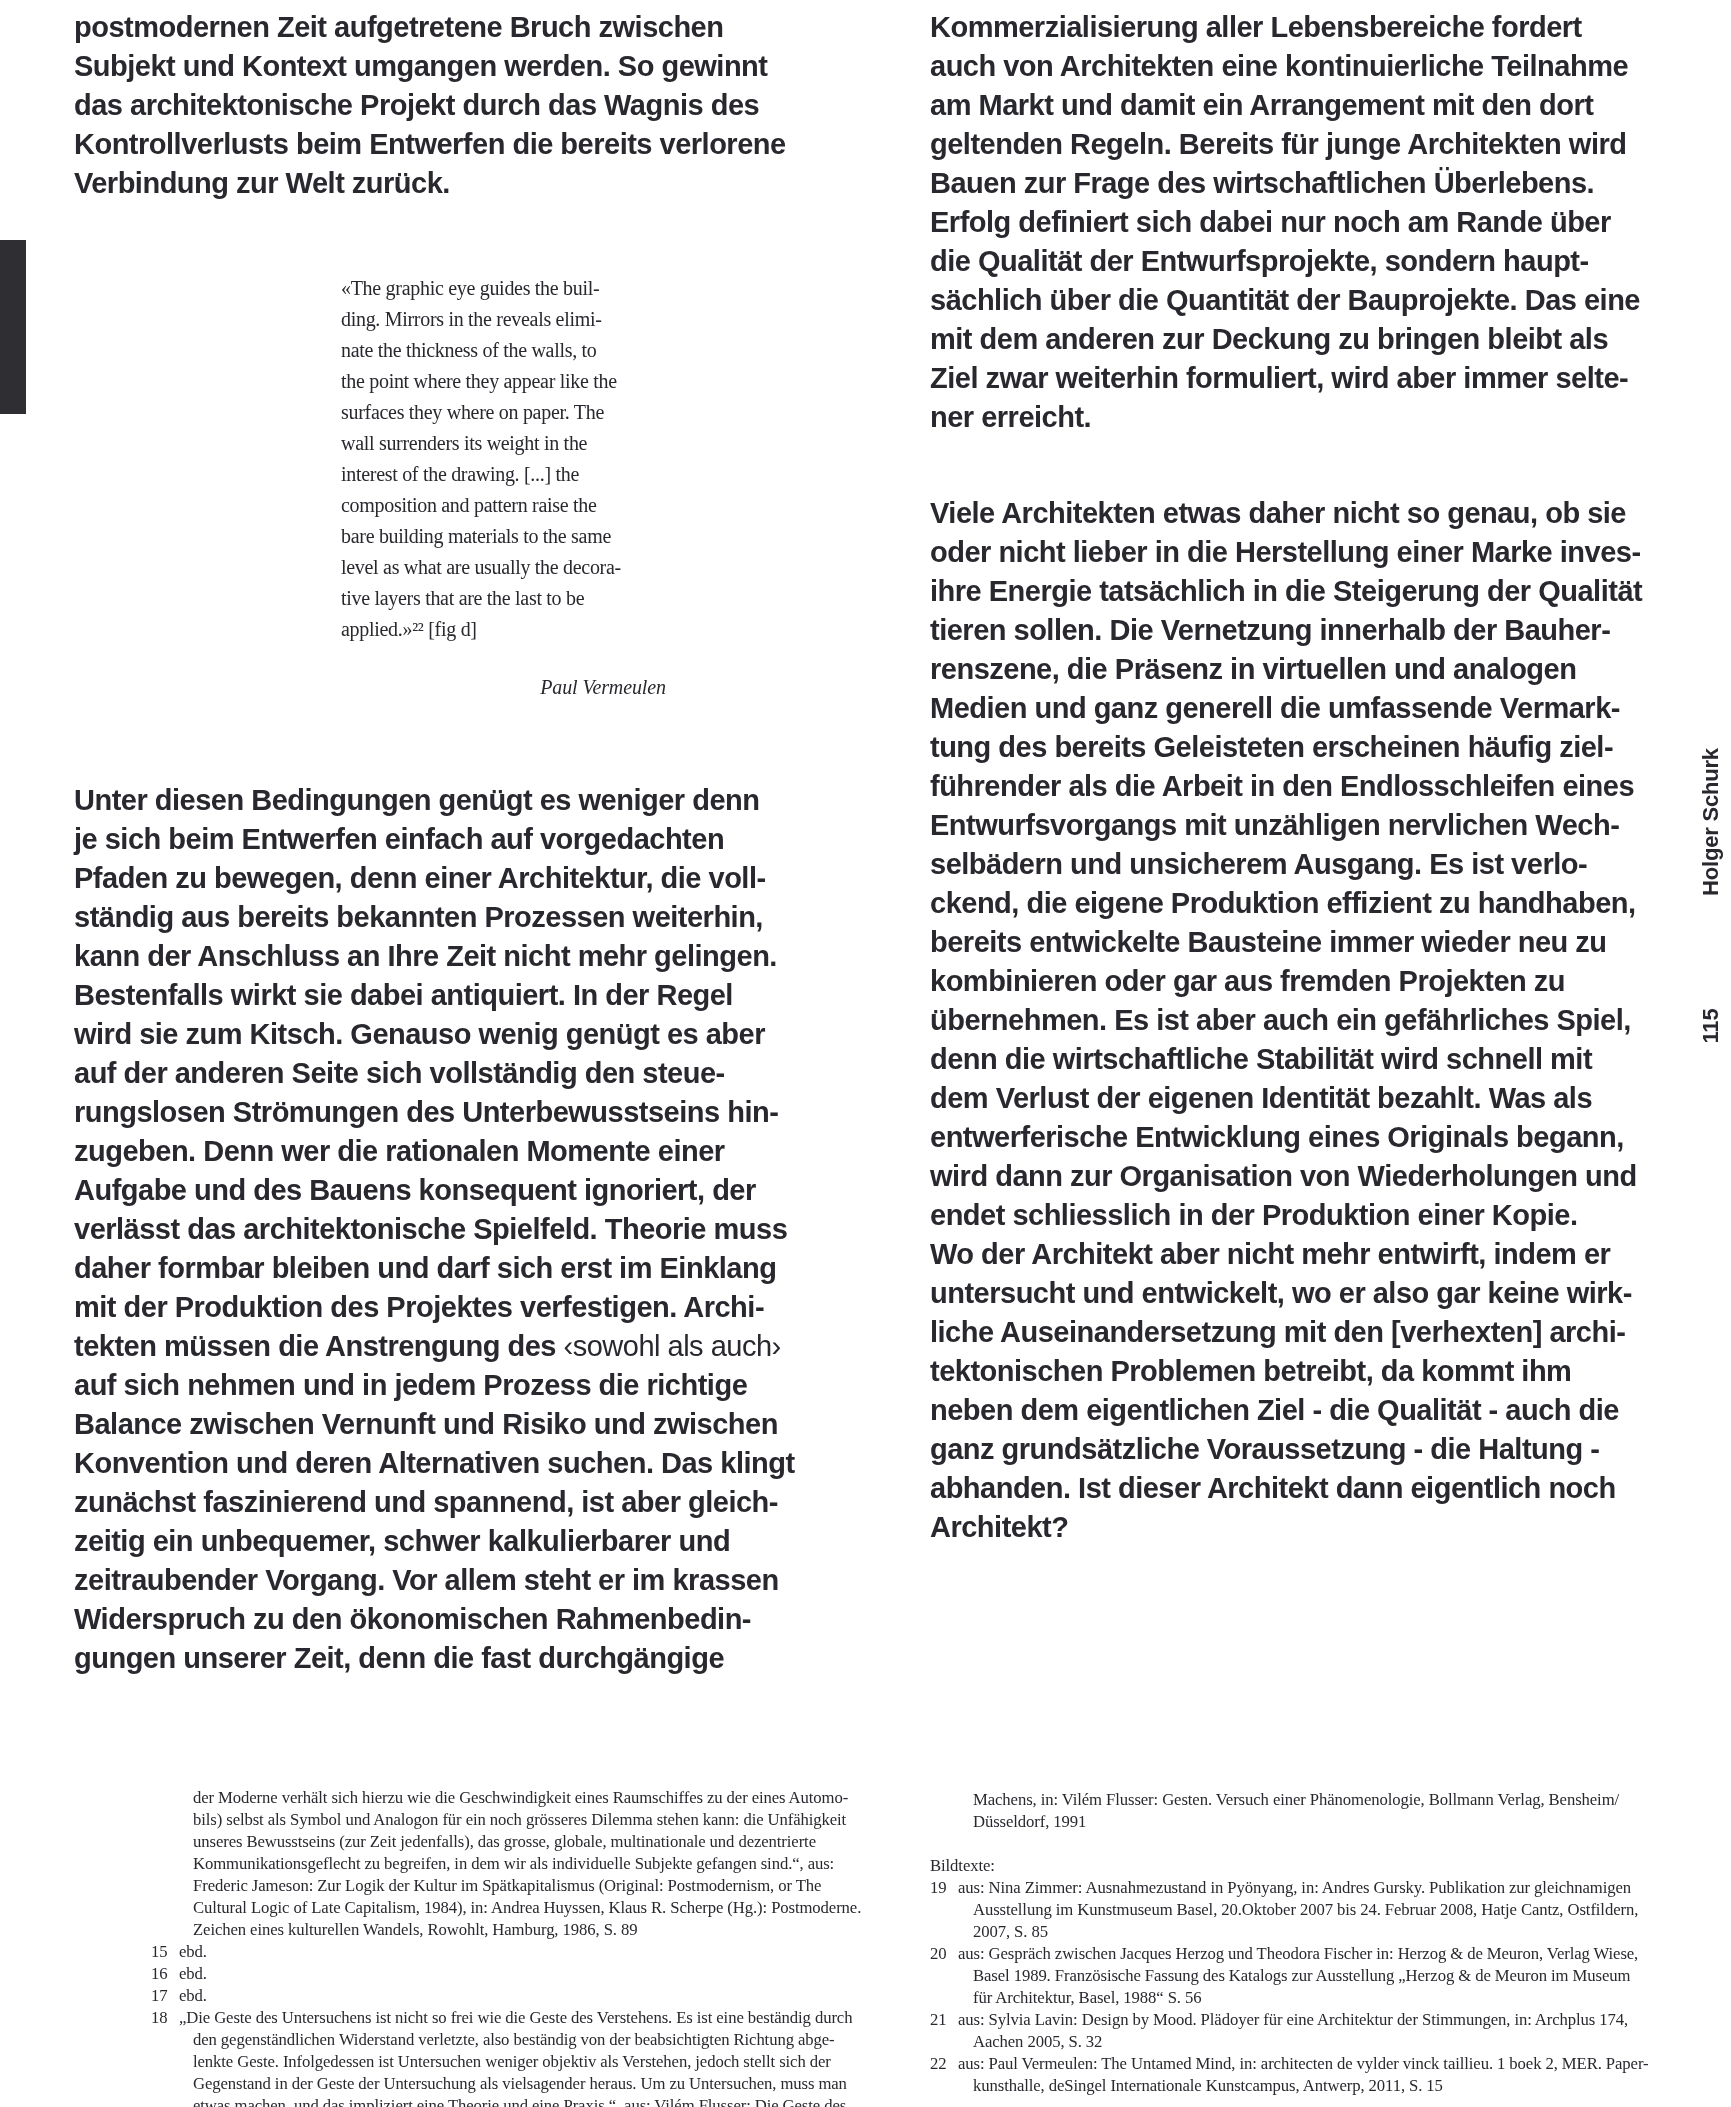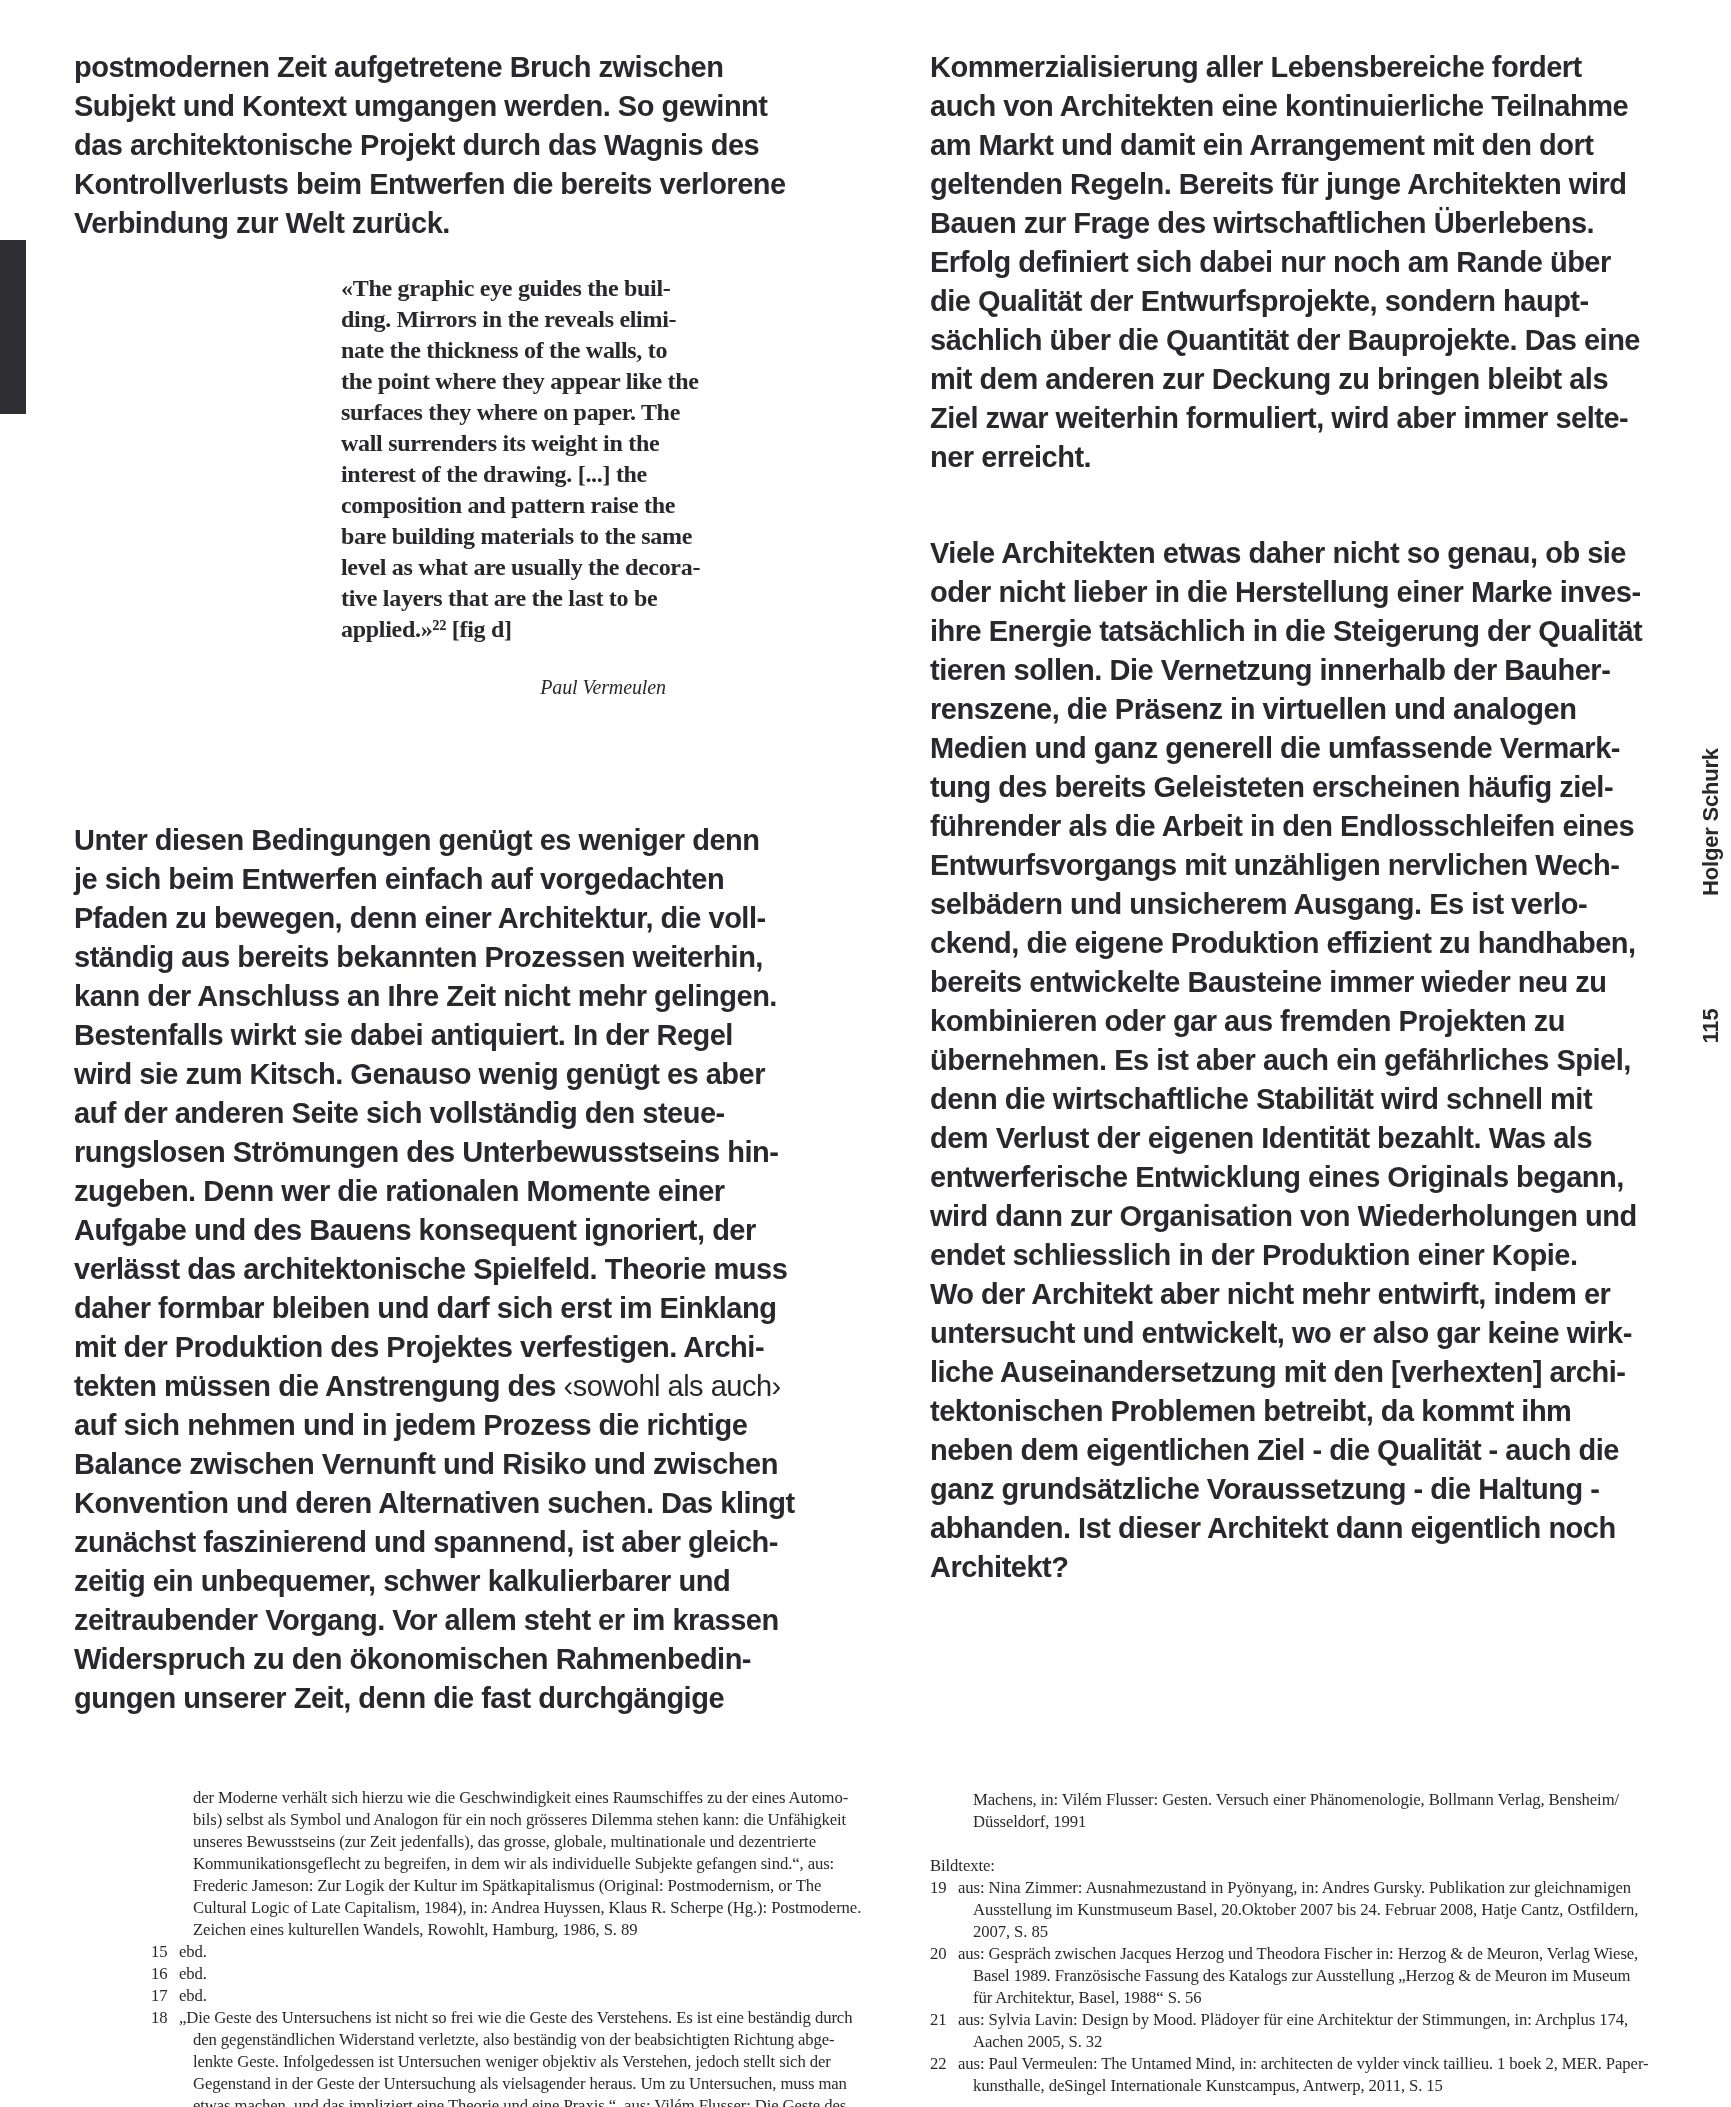--- a/index.html
+++ b/index.html
@@ -4,31 +4,31 @@
 <style>
   html,body{margin:0;padding:0;background:#9a9a9a;}
   .page{
     position:relative;width:1732px;height:2108px;background:#ffffff;
     overflow:hidden;color:#28282e;
     font-family:"Liberation Sans",sans-serif;
   }
   .accent-bar{position:absolute;left:0;top:240px;width:26px;height:174px;background:#2e2e33;}
   .body-block{
     position:absolute;font-weight:700;font-size:29px;line-height:39px;
-    letter-spacing:-0.5px;white-space:nowrap;margin-top:40px;
+    letter-spacing:-0.5px;white-space:nowrap;
   }
   .body-block .light{font-weight:400;text-align:center;}
   #para-left-1{left:74px;top:7.7px;}
   #para-left-2{left:74px;top:781px;}
   #para-right-1{left:930px;top:7.7px;}
   #para-right-2{left:930px;top:494px;}
   .quote-block{
     position:absolute;left:341px;top:273px;width:325px;
-    font-family:"Liberation Serif","DejaVu Serif",serif;font-weight:700;
-    font-size:24px;line-height:31px;letter-spacing:-0.3px;white-space:nowrap;
+    font-family:"Liberation Serif","DejaVu Serif",serif;font-weight:400;
+    font-size:20px;line-height:31px;letter-spacing:-0.3px;white-space:nowrap;
   }
   .quote-attribution{
     position:absolute;left:341px;top:673px;width:325px;text-align:right;
     font-family:"Liberation Serif","DejaVu Serif",serif;font-style:italic;
     font-size:20px;line-height:28px;letter-spacing:-0.1px;white-space:nowrap;
   }
   .footnotes{
     position:absolute;font-family:"Liberation Serif","DejaVu Serif",serif;
     font-weight:400;font-size:16.7px;line-height:22px;letter-spacing:-0.1px;
     white-space:nowrap;

